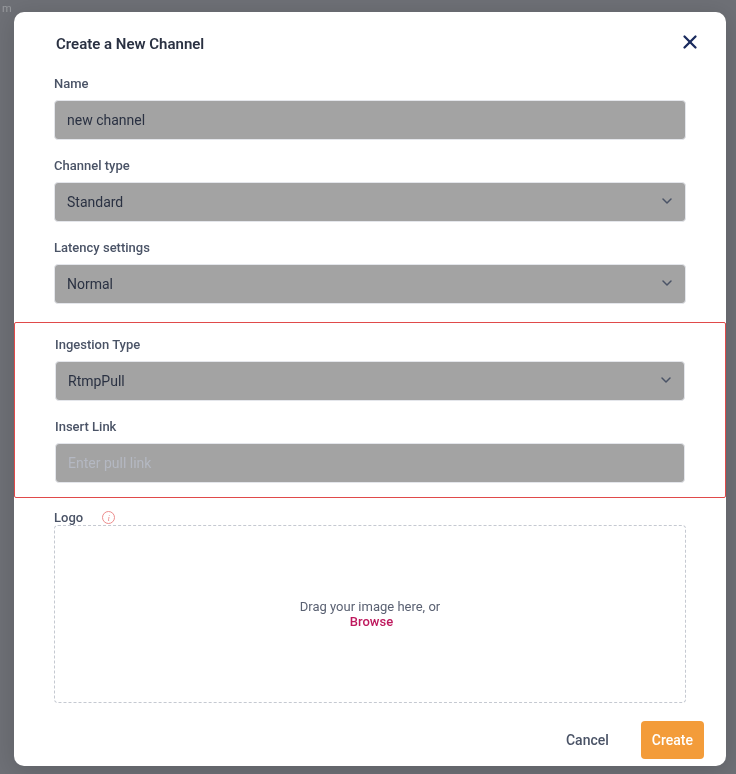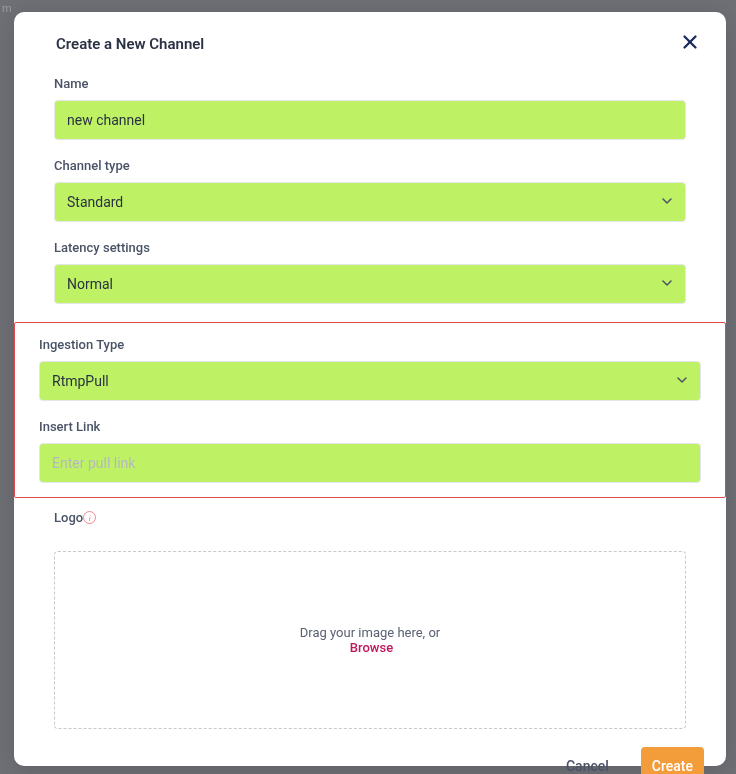--- a/index.html
+++ b/index.html
@@ -73,21 +73,21 @@
       margin-bottom: 9px;
     }
     .form-input, .form-select {
       width: 100%;
       height: 40px;
       border: 1px solid #e4e6eb;
       border-radius: 4px;
       padding: 0 12px;
       font-size: 14px;
       color: #2a3142;
-      background: #bef264;
+      background: #a3a3a3;
       font-family: inherit;
       outline: none;
     }
     .form-input::placeholder {
       color: #b4b8c2;
     }
     .form-select {
       position: relative;
       display: flex;
       align-items: center;
@@ -98,33 +98,33 @@
       color: #4a5366;
     }
     .form-select .chevron svg { width: 12px; height: 12px; }
     .highlight-box {
       border: 1px solid #e04a4a;
       border-radius: 2px;
       padding: 14px 0 14px 0;
       margin: 0 -22px 12px -22px;
     }
     .highlight-box .form-group {
-      padding: 0 24px;
+      padding: 0 40px;
     }
     .highlight-box .form-group:last-child {
       margin-bottom: 0;
     }
     .logo-label {
       display: flex;
       align-items: center;
-      gap: 0;
+      gap: 19px;
       font-size: 13px;
       font-weight: 500;
       color: #4a5366;
-      margin-bottom: 26px;
+      margin-bottom: 0;
       padding: 0 18px;
     }
     .info-icon {
       width: 13px;
       height: 13px;
       border: 1px solid #ec8c8c;
       border-radius: 50%;
       display: inline-flex;
       align-items: center;
       justify-content: center;

